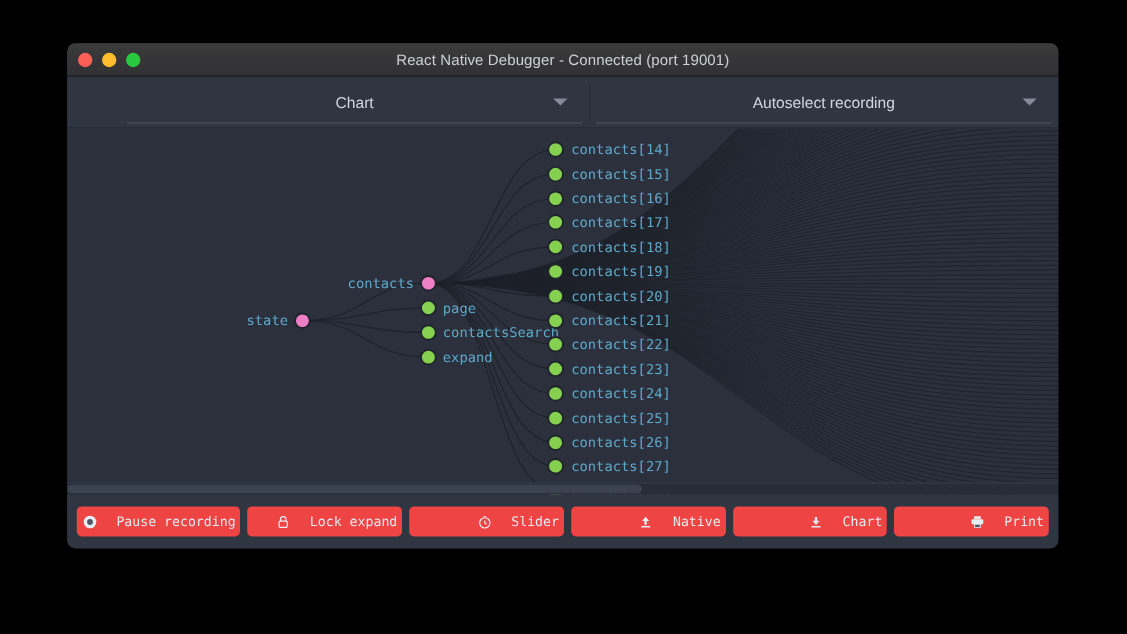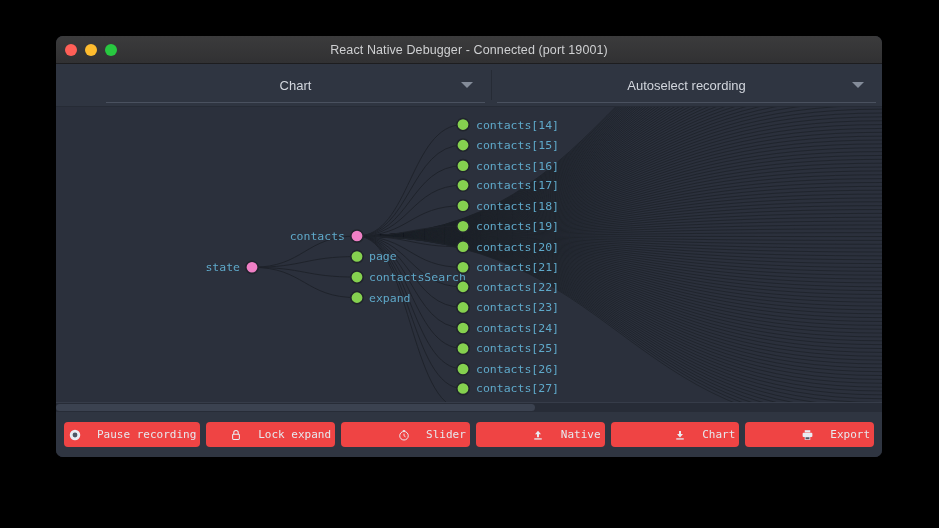--- a/index.html
+++ b/index.html
@@ -498,18 +498,18 @@
         </button>
         <button class="tbtn">
           <span class="ic">
             <svg viewBox="0 0 16 16" width="13" height="12">
               <rect x="4.3" y="1.6" width="7.4" height="3" fill="#e9edf3"></rect>
               <rect x="1.5" y="5" width="13" height="5.6" rx="1.2" fill="#e9edf3"></rect>
               <rect x="4.3" y="10" width="7.4" height="4.4" fill="#e9edf3"></rect>
               <rect x="5.4" y="11" width="5.2" height="2.6" fill="#4d5765"></rect>
             </svg>
           </span>
-          <span>Export</span>
+          <span>Print</span>
         </button>
       </div>
 
   </div>
 </div>
 
 </body></html>

